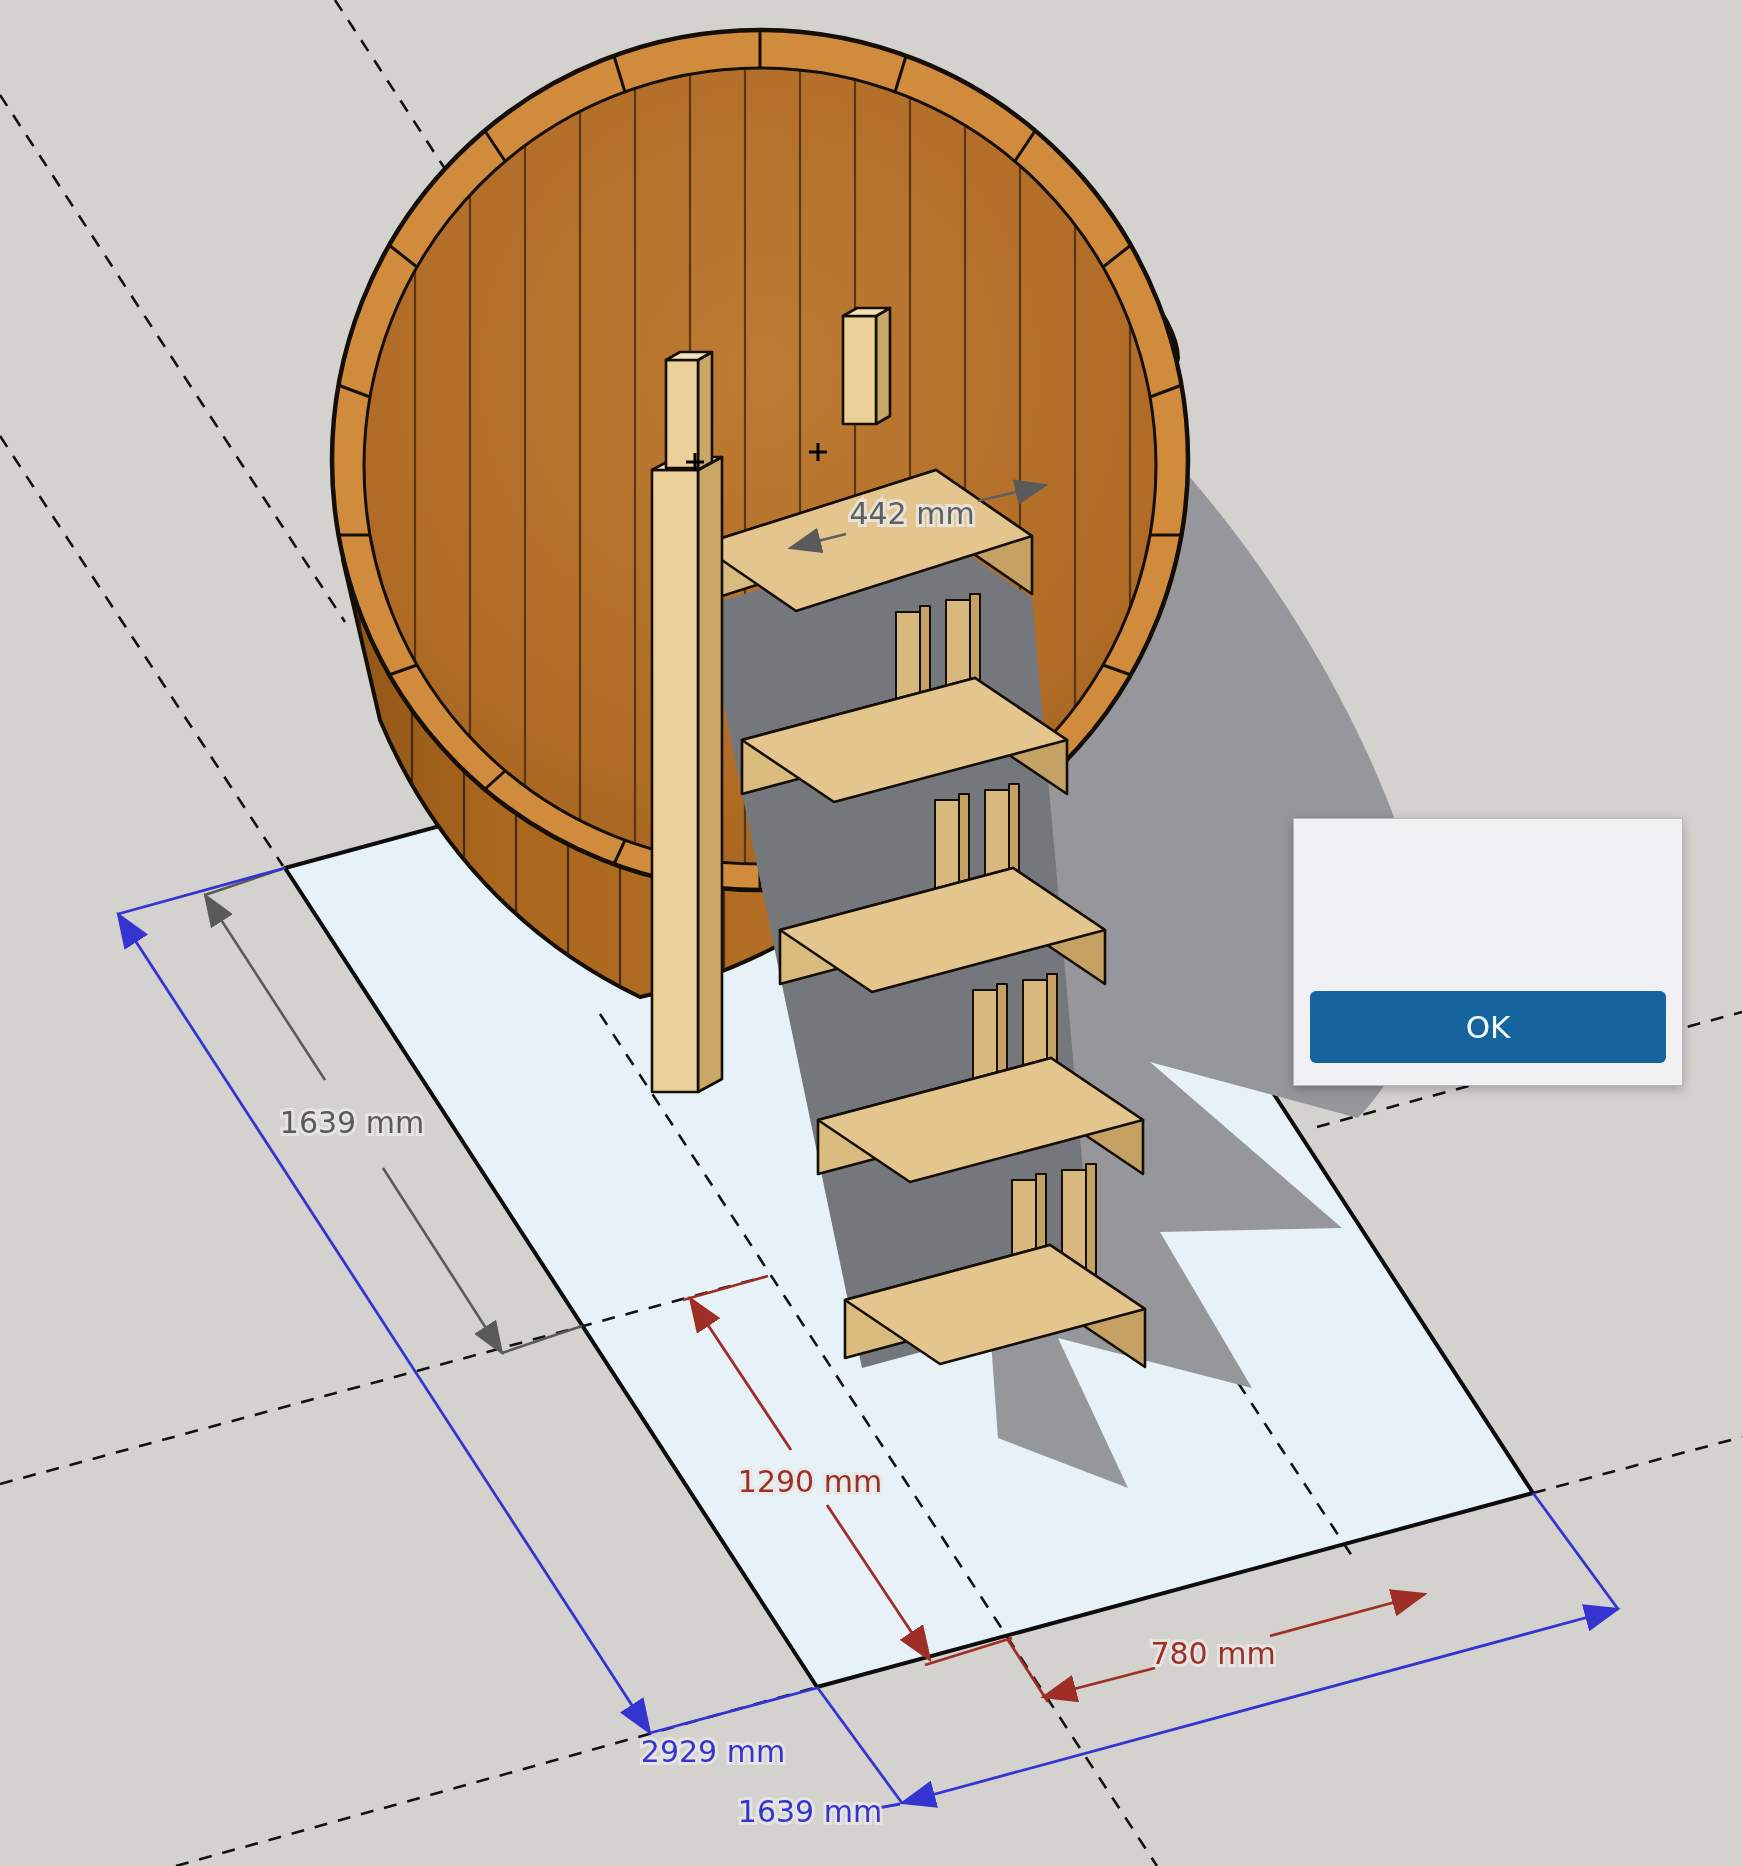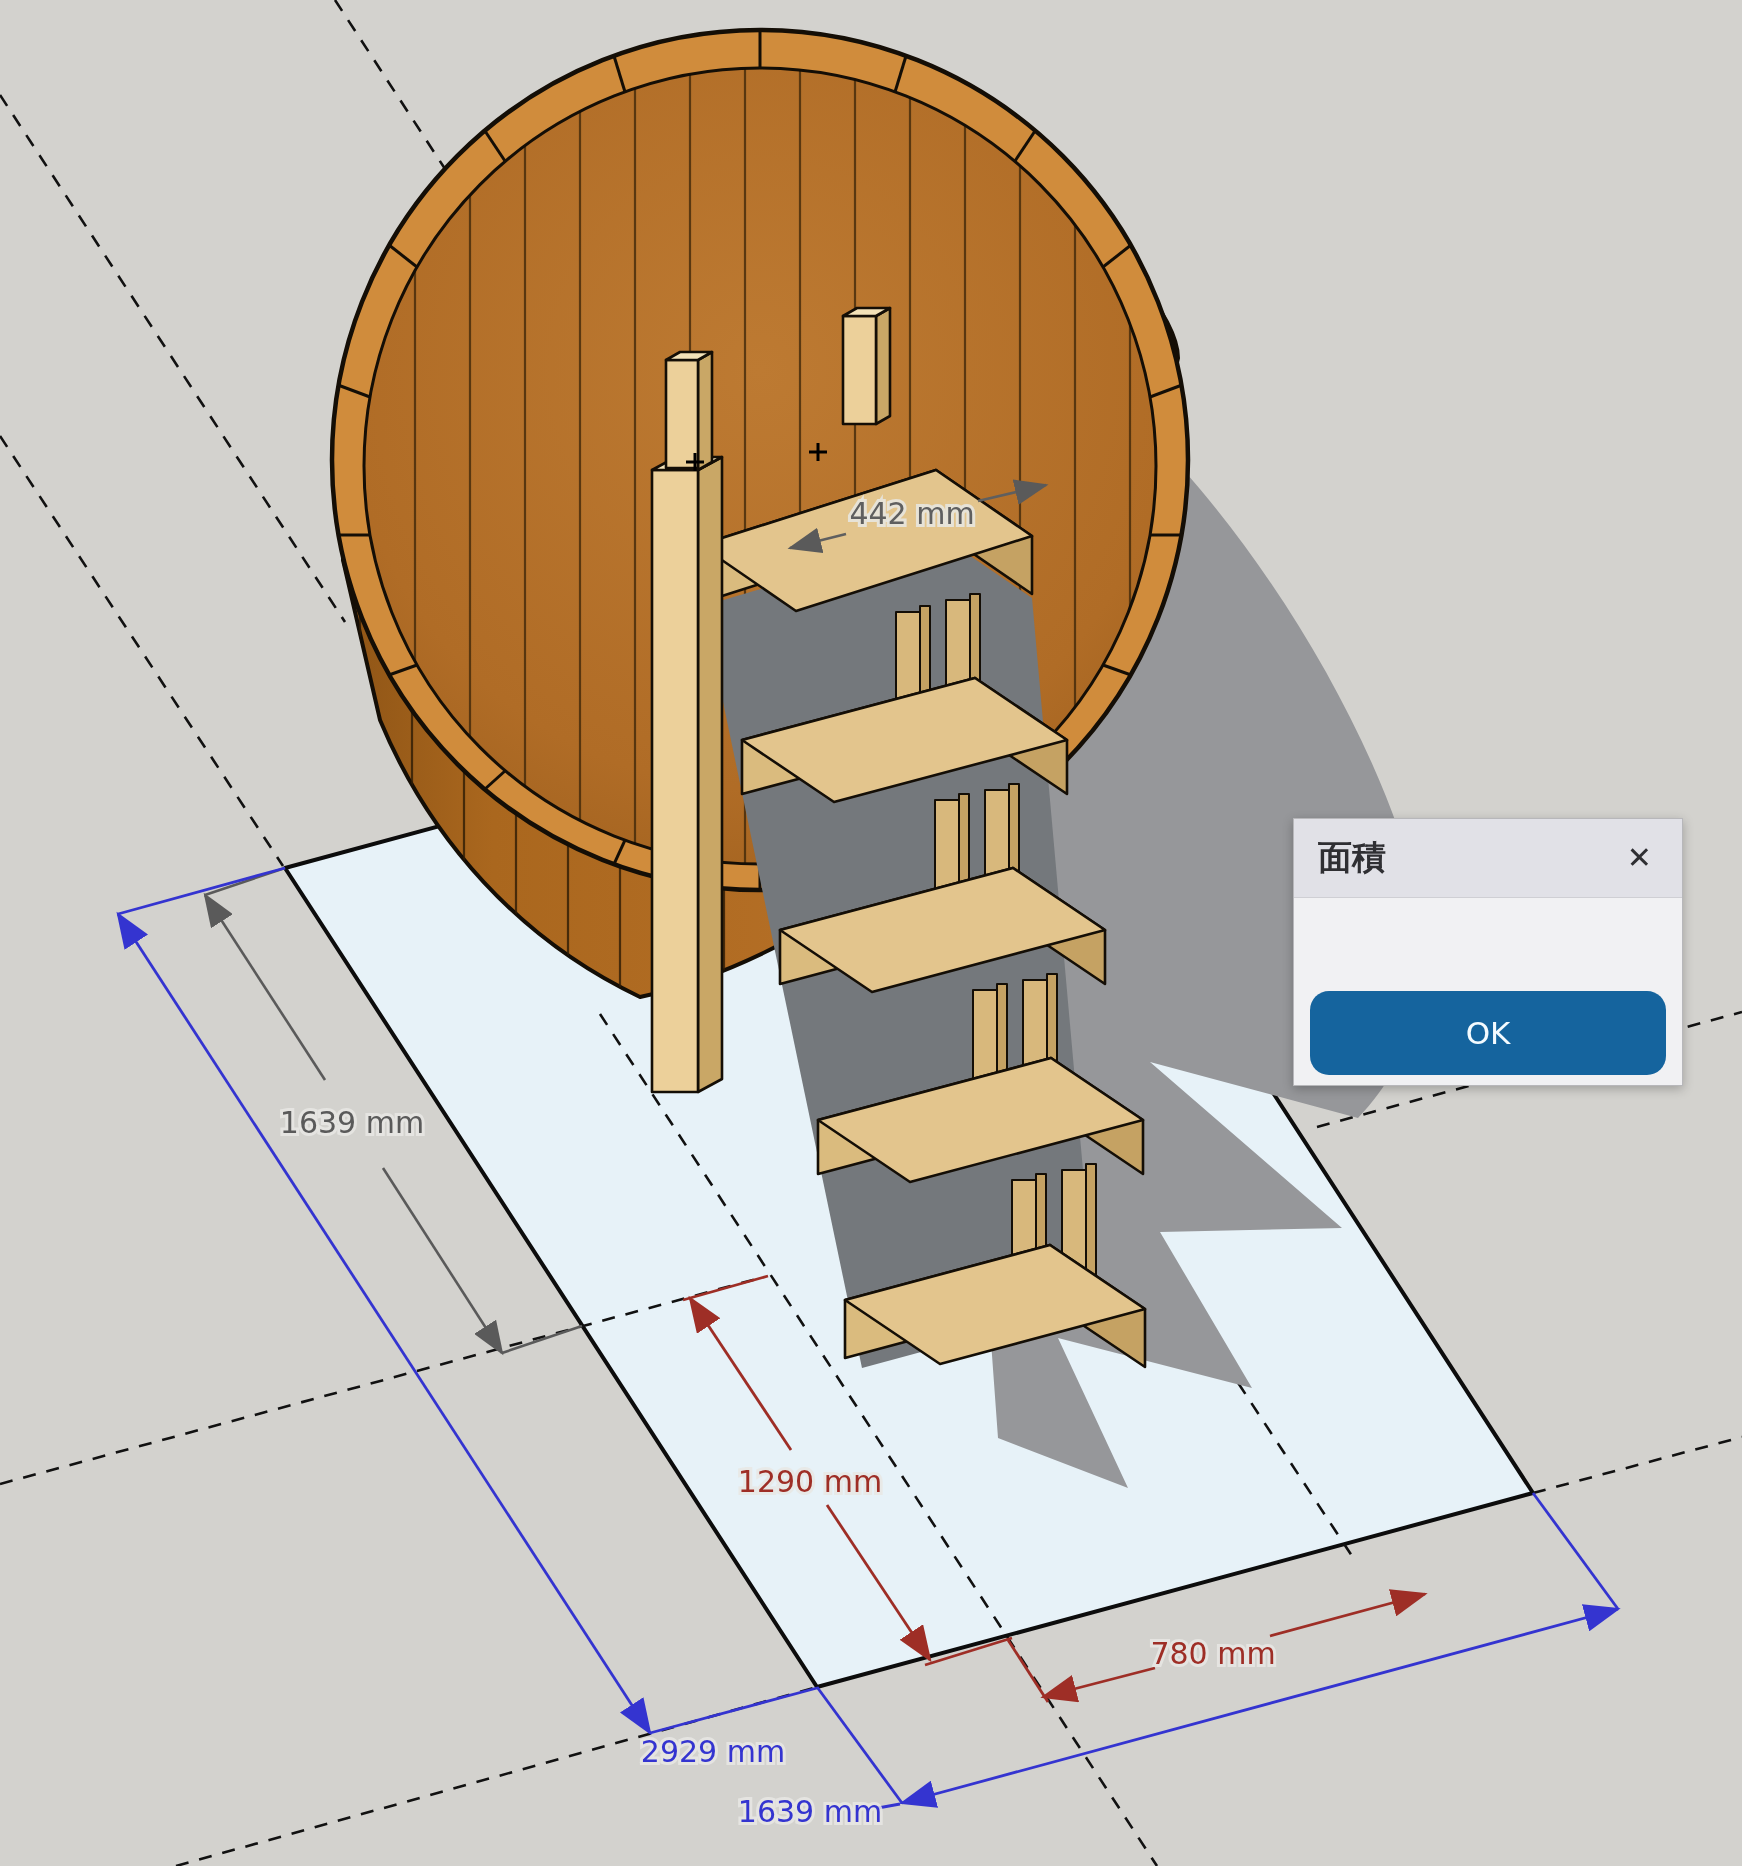--- a/index.html
+++ b/index.html
@@ -33,22 +33,22 @@
   .dialog-close{
     font-size:30px;color:#2f2f33;cursor:pointer;line-height:1;
     background:none;border:none;padding:2px 6px;
     font-family:"DejaVu Sans","Liberation Sans",sans-serif;
   }
   .dialog-value{
     text-align:center;font-size:30px;color:#3c3c40;
     margin-top:32px;
   }
   .dialog-ok{
-    position:absolute;left:16px;right:16px;top:172px;height:84px;
-    background:#15649e;color:#f4fbff;border:none;border-radius:19px;
+    position:absolute;left:16px;right:16px;top:172px;height:72px;
+    background:#15649e;color:#f4fbff;border:none;border-radius:6px;
     font-size:31px;cursor:pointer;
     font-family:"DejaVu Sans","Liberation Sans",sans-serif;
   }
 </style>
 </head>
 <body>
 
 <svg id="scene" width="1742" height="1866" viewBox="0 0 1742 1866">
   <defs>
     <marker id="arB" markerWidth="14" markerHeight="10" refX="12" refY="5" orient="auto-start-reverse">
@@ -296,18 +296,14 @@
   <g>
     <g stroke="#5f5f5f" stroke-width="2.6" fill="none">
       <line x1="790" y1="548" x2="846" y2="534" marker-start="url(#arG)"></line>
       <line x1="978" y1="501" x2="1046" y2="485" marker-end="url(#arG)"></line>
     </g>
     <text x="912" y="524" fill="#5f5f5f" font-size="29">442 mm</text>
   </g>
 </svg>
 
 <div class="dialog">
-  <div class="dialog-header">
-    <span class="dialog-title">面積</span>
-    <button class="dialog-close">✕</button>
-  </div>
   <button class="dialog-ok">OK</button>
 </div>
 
 </body></html>

